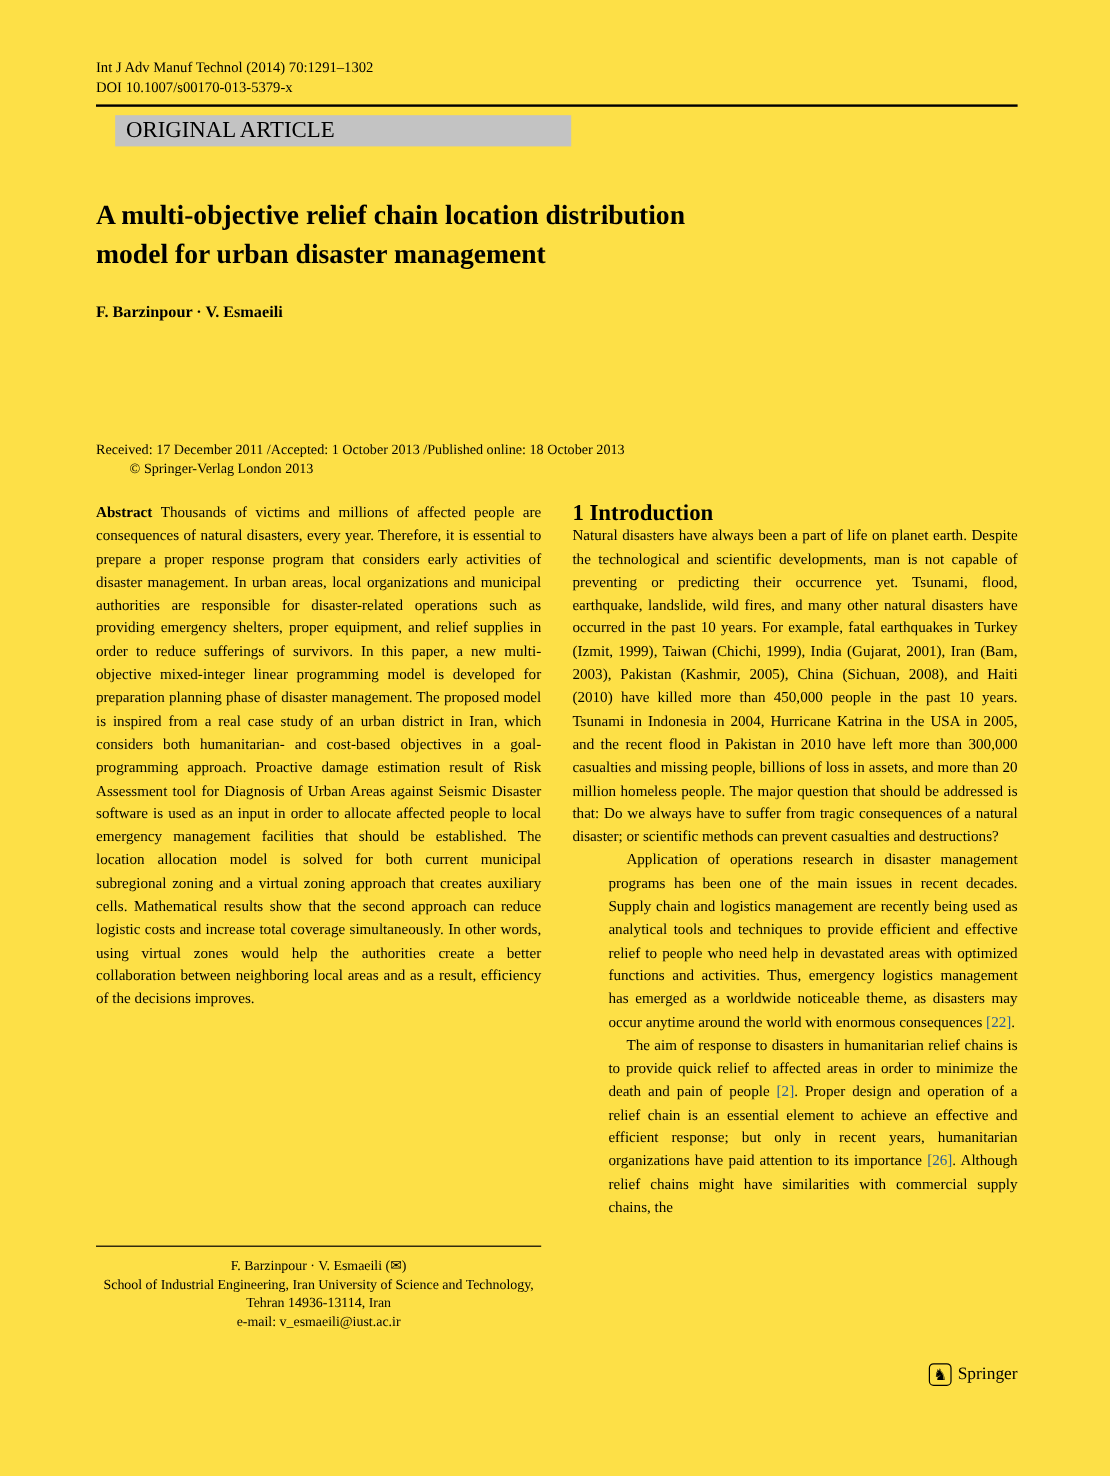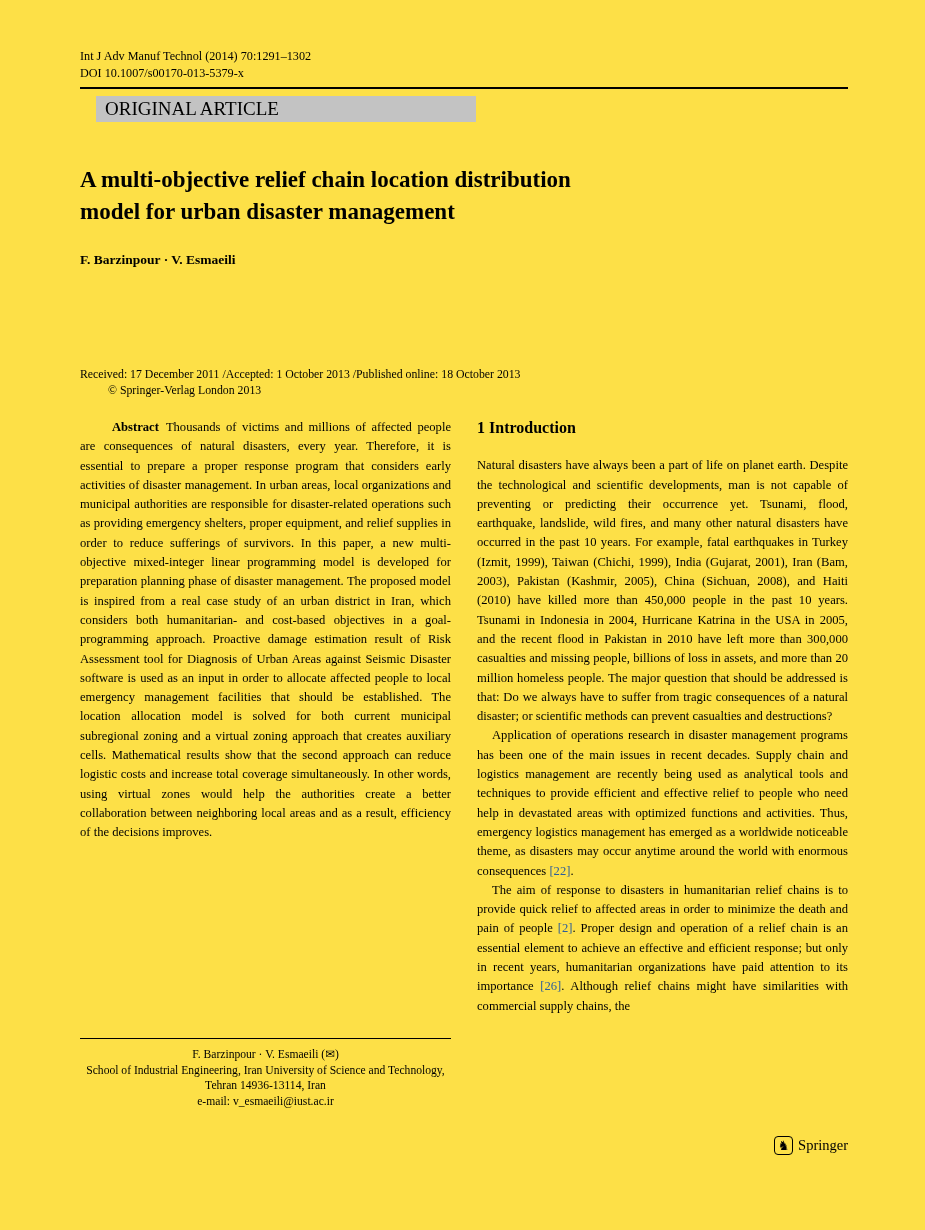--- a/index.html
+++ b/index.html
@@ -25,27 +25,27 @@
     font-size: 23px; font-weight: bold; line-height: 31.5px;
   }
   .authors   { position: absolute; left: 80px; top: 252px; font-size: 13.5px; font-weight: bold; }
   .received  { position: absolute; left: 80px; top: 367px; font-size: 11.8px; }
   .copyright { position: absolute; left: 80px; top: 383px; font-size: 11.8px; margin-left: 28px; }
   .columns {
     position: absolute; left: 80px; top: 418px; width: 768px;
     display: flex; gap: 26px;
   }
   .col { width: 371px; font-size: 12.6px; line-height: 19.3px; text-align: justify; }
-  .bold { font-weight: bold; margin-left: 32px; }
+  .bold { font-weight: bold; }
   .label-gap { margin-right: 7px; }
   .keywords { margin-top: 24px; }
   .para { margin: 0; }
-  .para.indent { text-indent: 15px; }
+  .para.indent { text-indent: 15px; margin-left: 30px; }
   .cite { color: var(--citation, #2b5d9b); }
-  .intro-heading { font-weight: bold; font-size: 16px; margin-bottom: 19px; text-align: left; }
+  .intro-heading { font-weight: bold; font-size: 19px; text-align: left; }
   .footnote {
     position: absolute; left: 80px; top: 1038px; width: 371px;
     font-size: 11.6px; line-height: 15.6px; text-align: center;
   }
   .footnote-rule { border: 0; border-top: 1.5px solid #000; margin: 0 0 8px 0; }
   .springer {
     position: absolute; right: 77px; top: 1136px;
     display: flex; align-items: center; gap: 5px; font-size: 14.5px;
   }
   .springer-glyph {

